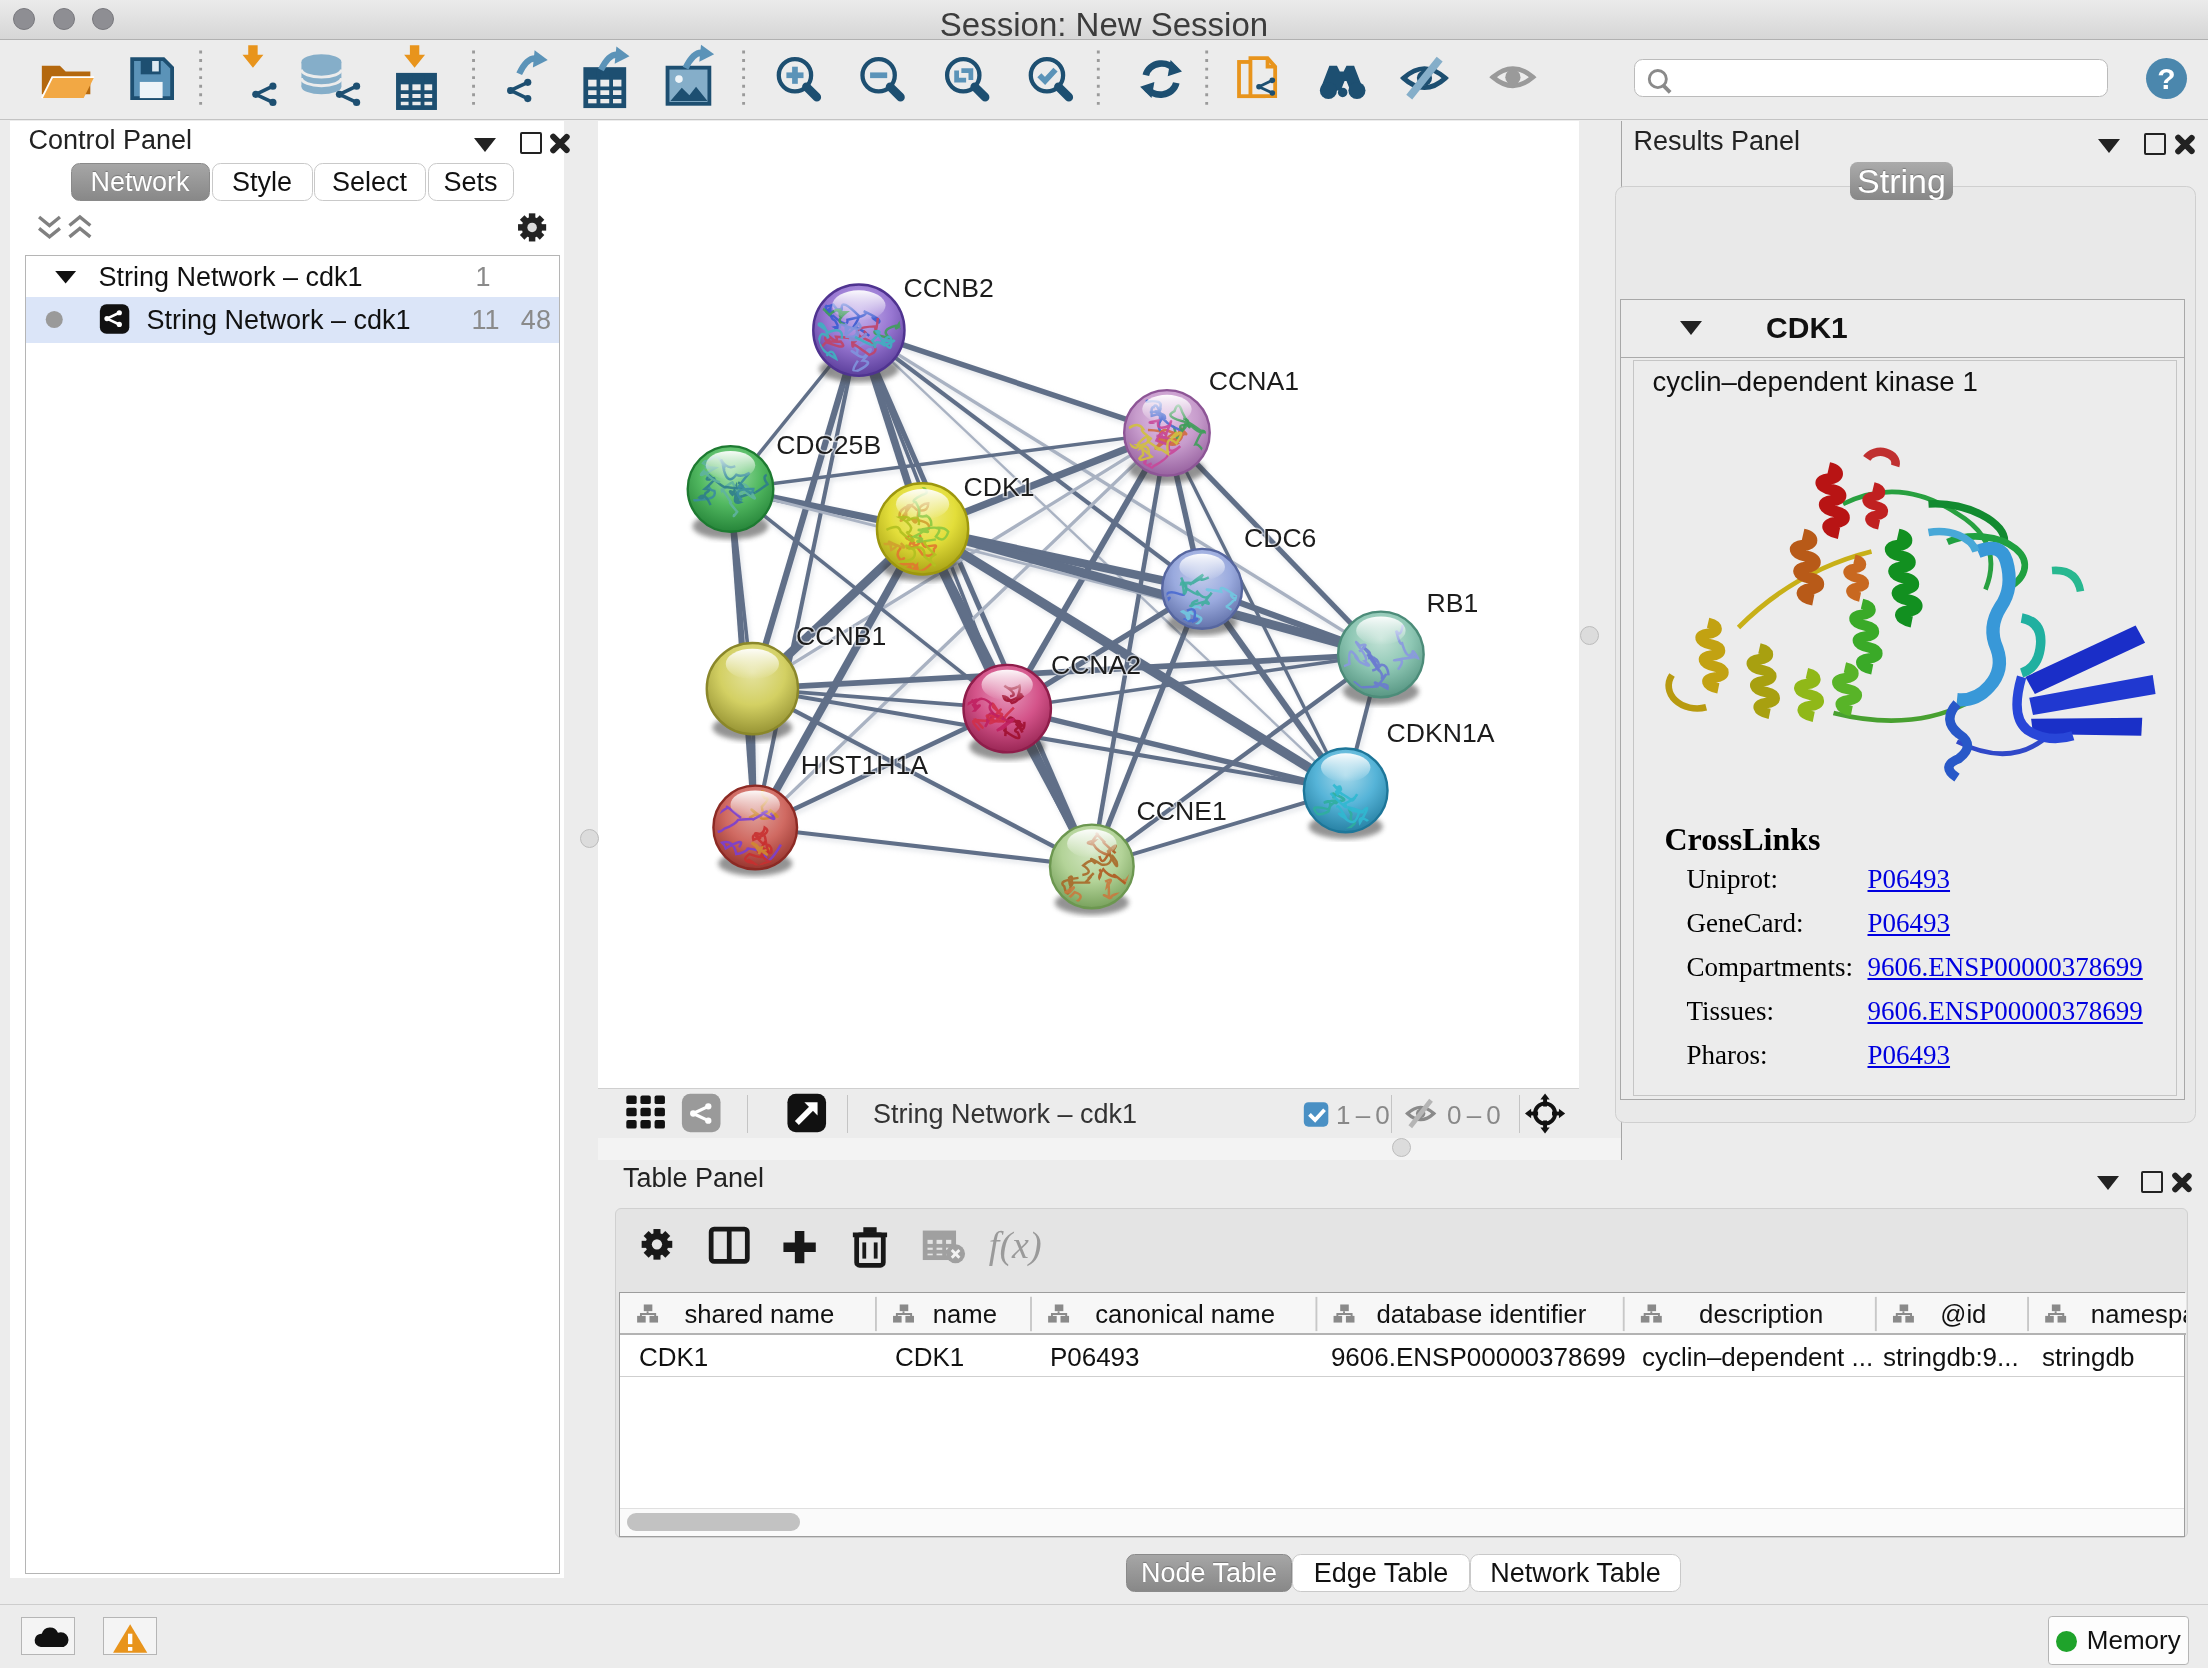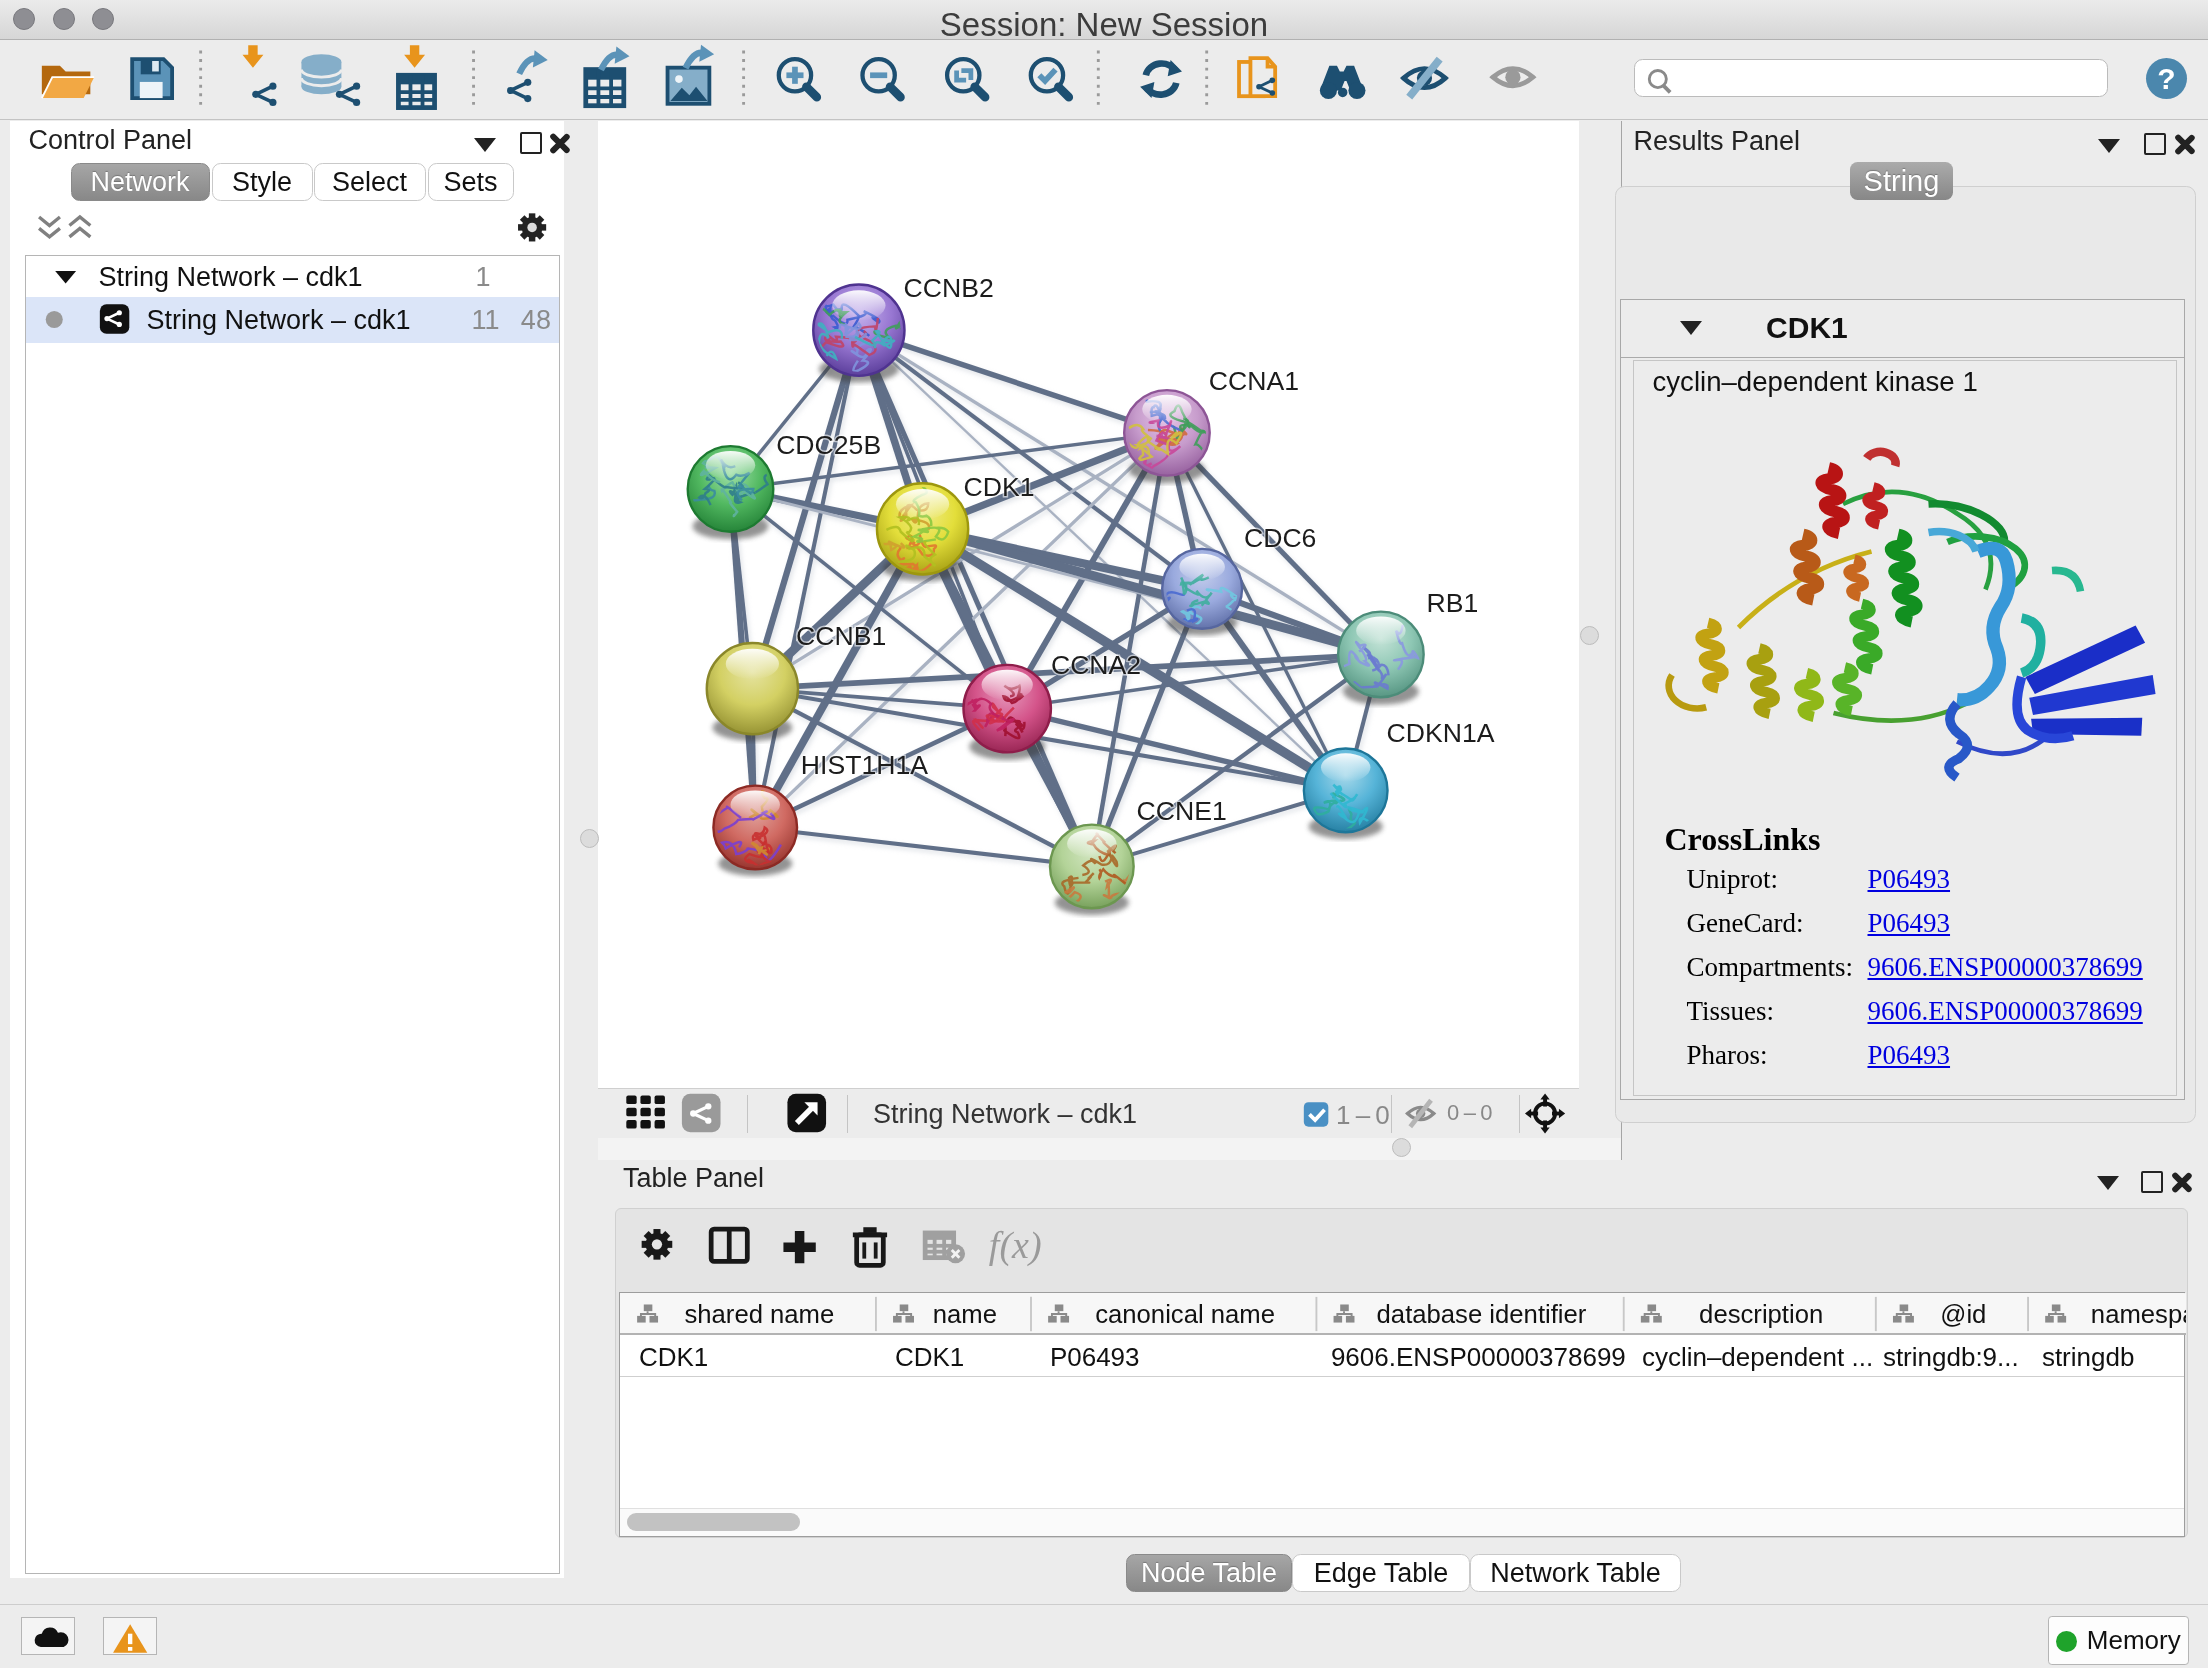--- a/index.html
+++ b/index.html
@@ -46,21 +46,21 @@
 #netfooter { left:598px; top:1088px; width:981px; height:49px; background:#ececec;
   border-top:1px solid #cfcfcf; }
 .nfsep { position:absolute; top:5.7px; width:1px; height:38px; background:#c4c4c4; }
 
 #rpanel { left:1621px; top:121px; width:588px; height:1040px; background:#ececec;
   border-left:1.9px solid #a5a5a5; }
 #rbigbox { position:absolute; left:-6.7px; top:65px; width:581px; height:937px;
   background:#e9e9e9; border:1px solid #cfcfcf; border-radius:9.5px; }
 #stringtab { position:absolute; left:228px; top:41px; width:103px; height:38px;
   background:linear-gradient(#ababab,#878787); border-radius:7.6px; color:#fff;
-  font-size:29px; text-align:center; line-height:38px; text-shadow:0 -1px 1px rgba(0,0,0,.25); }
+  font-size:34px; text-align:center; line-height:38px; text-shadow:0 -1px 1px rgba(0,0,0,.25); }
 .rbox { position:absolute; left:-1.9px; background:#ececec; border:1.9px solid #a8a8a8; }
 .btn { position:absolute; height:39px; background:#fff; border:1px solid #bdbdbd;
   border-radius:8.6px; font-size:27px; color:#111; text-align:center; line-height:37px; }
 
 #tpanel { left:598px; top:1160px; width:1610px; height:452px; background:#ececec; }
 #tbox { position:absolute; left:17px; top:48px; width:1573px; height:330px;
   background:#e4e4e4; border:1px solid #d0d0d0; border-radius:6px; }
 #ttable { position:absolute; left:2.9px; top:83px; width:1566px; height:245px;
   background:#fff; border:1px solid #9d9d9d; }
 .tabbot { position:absolute; height:38px; background:#fff; border:1px solid #c9c9c9;
@@ -629,21 +629,21 @@
         <path d="M0 -26 l-6 8 h12z" fill="#111"></path>
         <path d="M0 26 l-6 -8 h12z" fill="#111"></path>
       </g>
     </svg>
   <div class="nfsep" style="left:149px"></div>
   <div class="nfsep" style="left:249px"></div>
   <div class="nfsep" style="left:793px"></div>
   <div class="nfsep" style="left:921px"></div>
   <span style="position:absolute;left:275px;top:9.5px;font-size:27px;color:#333">String Network – cdk1</span>
   <span style="position:absolute;left:738px;top:10.5px;font-size:26px;color:#888">1 – 0</span>
-  <span style="position:absolute;left:849px;top:10.5px;font-size:22px;color:#888">0 – 0</span>
+  <span style="position:absolute;left:849px;top:10.5px;font-size:26px;color:#888">0 – 0</span>
 </div>
 
 <div class="abs" id="rpanel">
   <div class="panehead" style="position:absolute;left:11.4px;top:4.8px">Results Panel</div>
   <div class="pctl tri" style="left:476px;top:18px"></div>
   <div class="pctl sq" style="left:522px;top:12.4px"></div>
   <div class="pctl xx" style="left:550px;top:12.4px"></div>
   <div id="rbigbox"></div>
   <div id="stringtab">String</div>
   <div class="rbox" style="top:178px;width:565px;height:801px">

